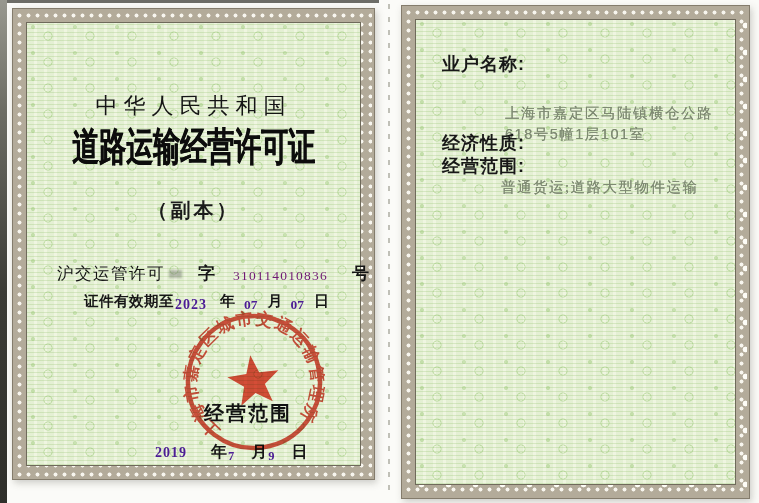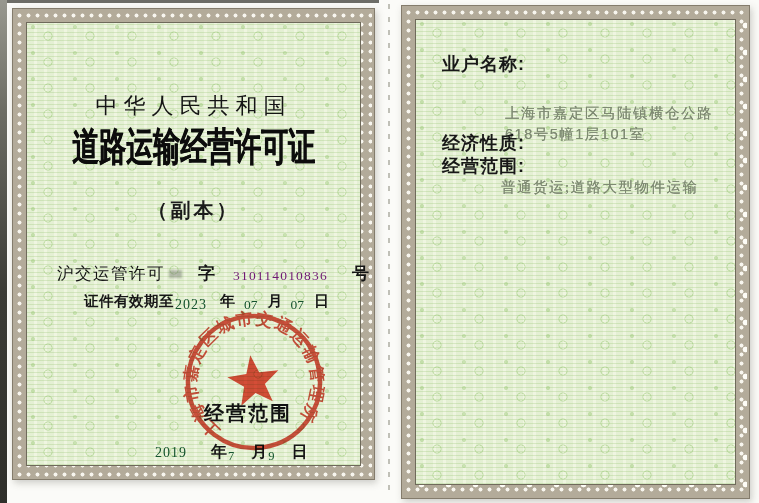--- a/index.html
+++ b/index.html
@@ -37,21 +37,21 @@
   .l-license{position:absolute;left:44px;top:253px;z-index:2;display:flex;align-items:baseline;color:#141414;}
   .lic-prefix{font-size:16.5px;font-weight:400;letter-spacing:1.5px;}
   .smudge{width:13px;height:8px;margin:0 2px 0 4px;background:rgba(95,95,95,.38);
     filter:blur(1px);align-self:center;}
   .lic-zi{font-size:17px;font-weight:700;margin-left:14px;}
   .lic-num{font-family:"Liberation Serif","DejaVu Serif",serif;font-size:13.5px;color:#701a75;
     letter-spacing:1.2px;margin-left:18px;position:relative;top:1px;}
   .lic-suffix{font-size:17px;font-weight:700;margin-left:24px;}
   .l-validity{position:absolute;left:44px;top:283px;z-index:2;display:flex;align-items:baseline;color:#161616;margin-left:27px;}
   .val-label{font-size:14.5px;font-weight:700;letter-spacing:.5px;}
-  .num{font-family:"Liberation Serif","DejaVu Serif",serif;color:#14532d;}
+  .num{font-family:"Liberation Serif","DejaVu Serif",serif;color:#4c1d95;font-weight:bold;}
   .sub{position:relative;top:3px;}
   .val-year{font-size:14px;letter-spacing:1px;margin-left:1px;}
   .val-unit{font-size:15px;font-weight:700;}
   .u-year{margin-left:13px;} .d-month{margin-left:9px;font-size:13.5px;}
   .u-month{margin-left:10px;} .d-day{margin-left:8px;font-size:13.5px;} .u-day{margin-left:10px;}
   .stamp{position:absolute;left:156px;top:288px;z-index:3;mix-blend-mode:multiply;opacity:.93;}
   .l-issuer{position:absolute;left:191px;top:391px;z-index:4;
     font-size:20px;font-weight:700;letter-spacing:2px;color:#121212;}
   .l-issuedate{position:absolute;left:142px;top:433px;z-index:2;display:flex;align-items:baseline;color:#151515;}
   .iss-year{font-size:14px;letter-spacing:1px;}

